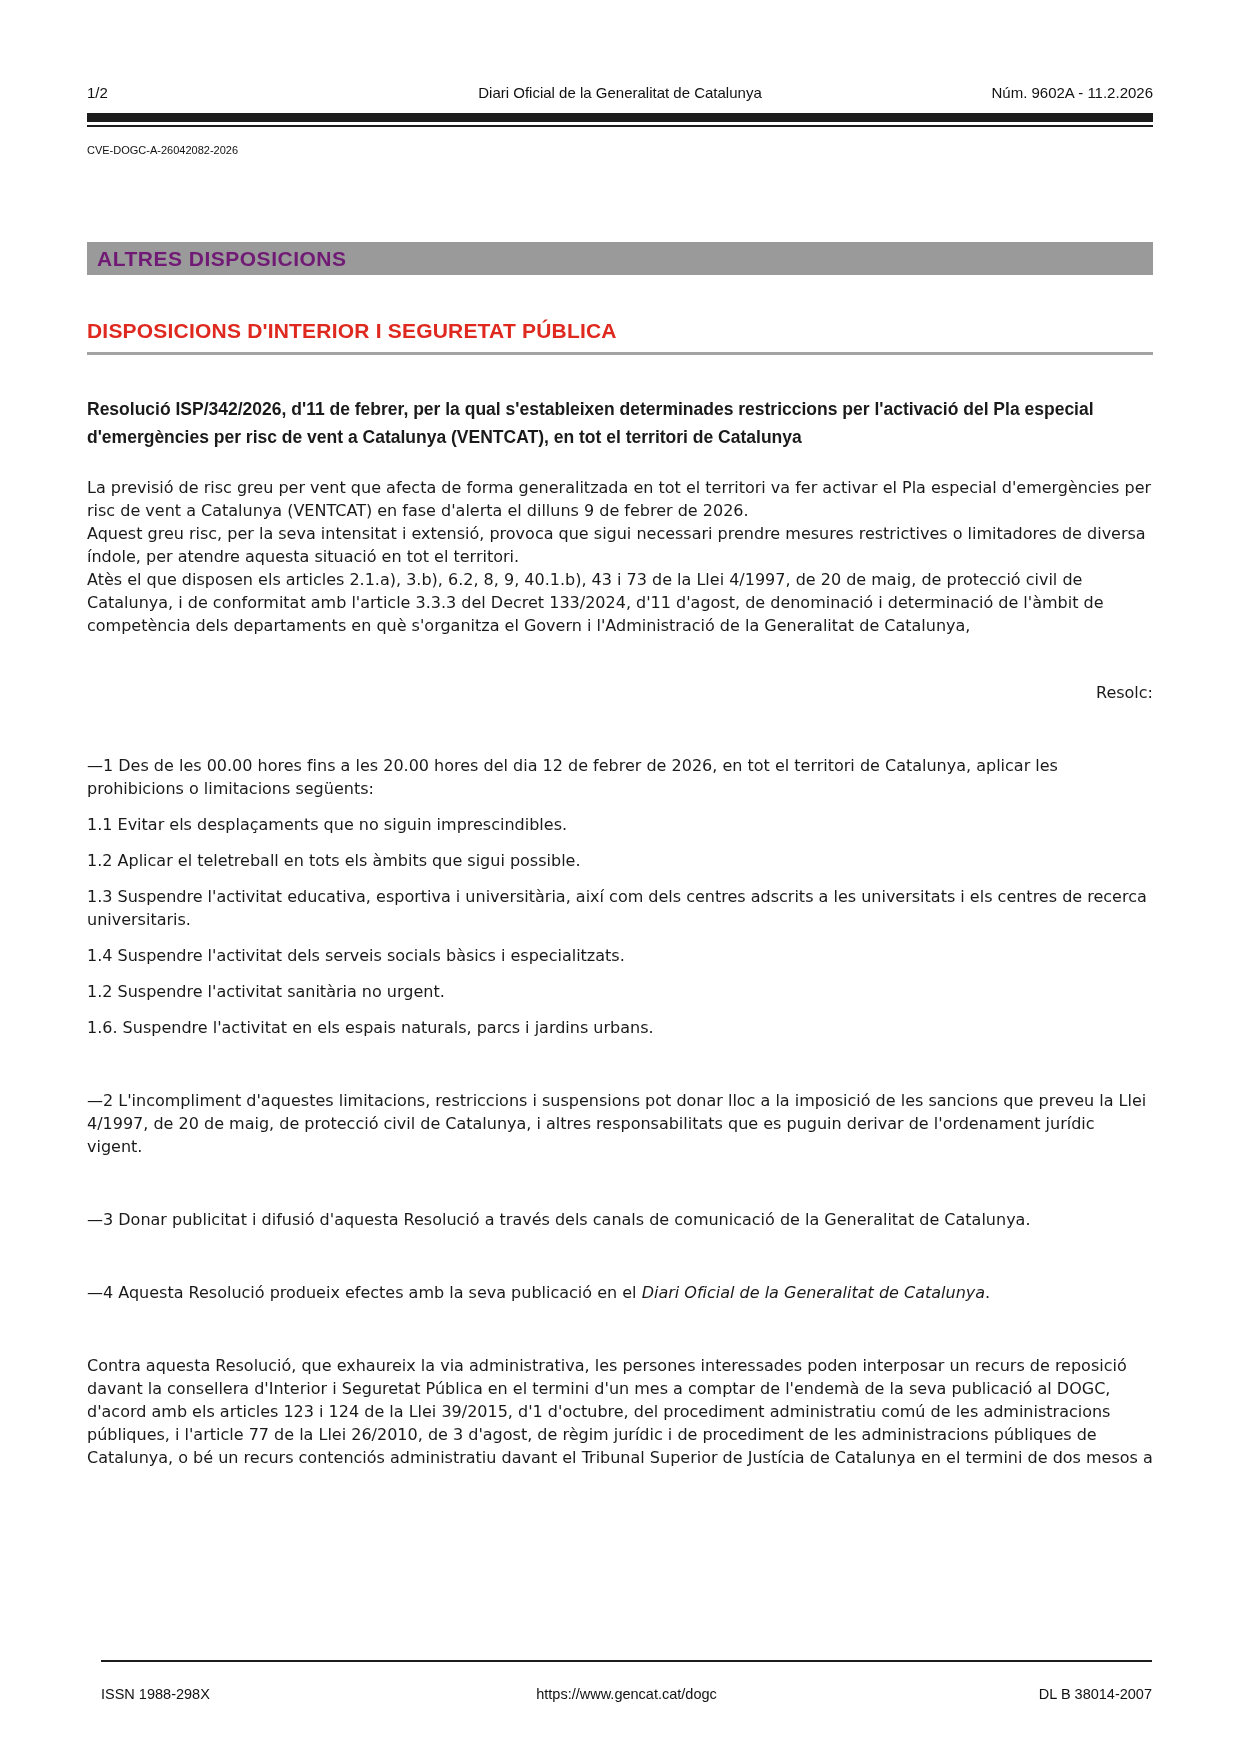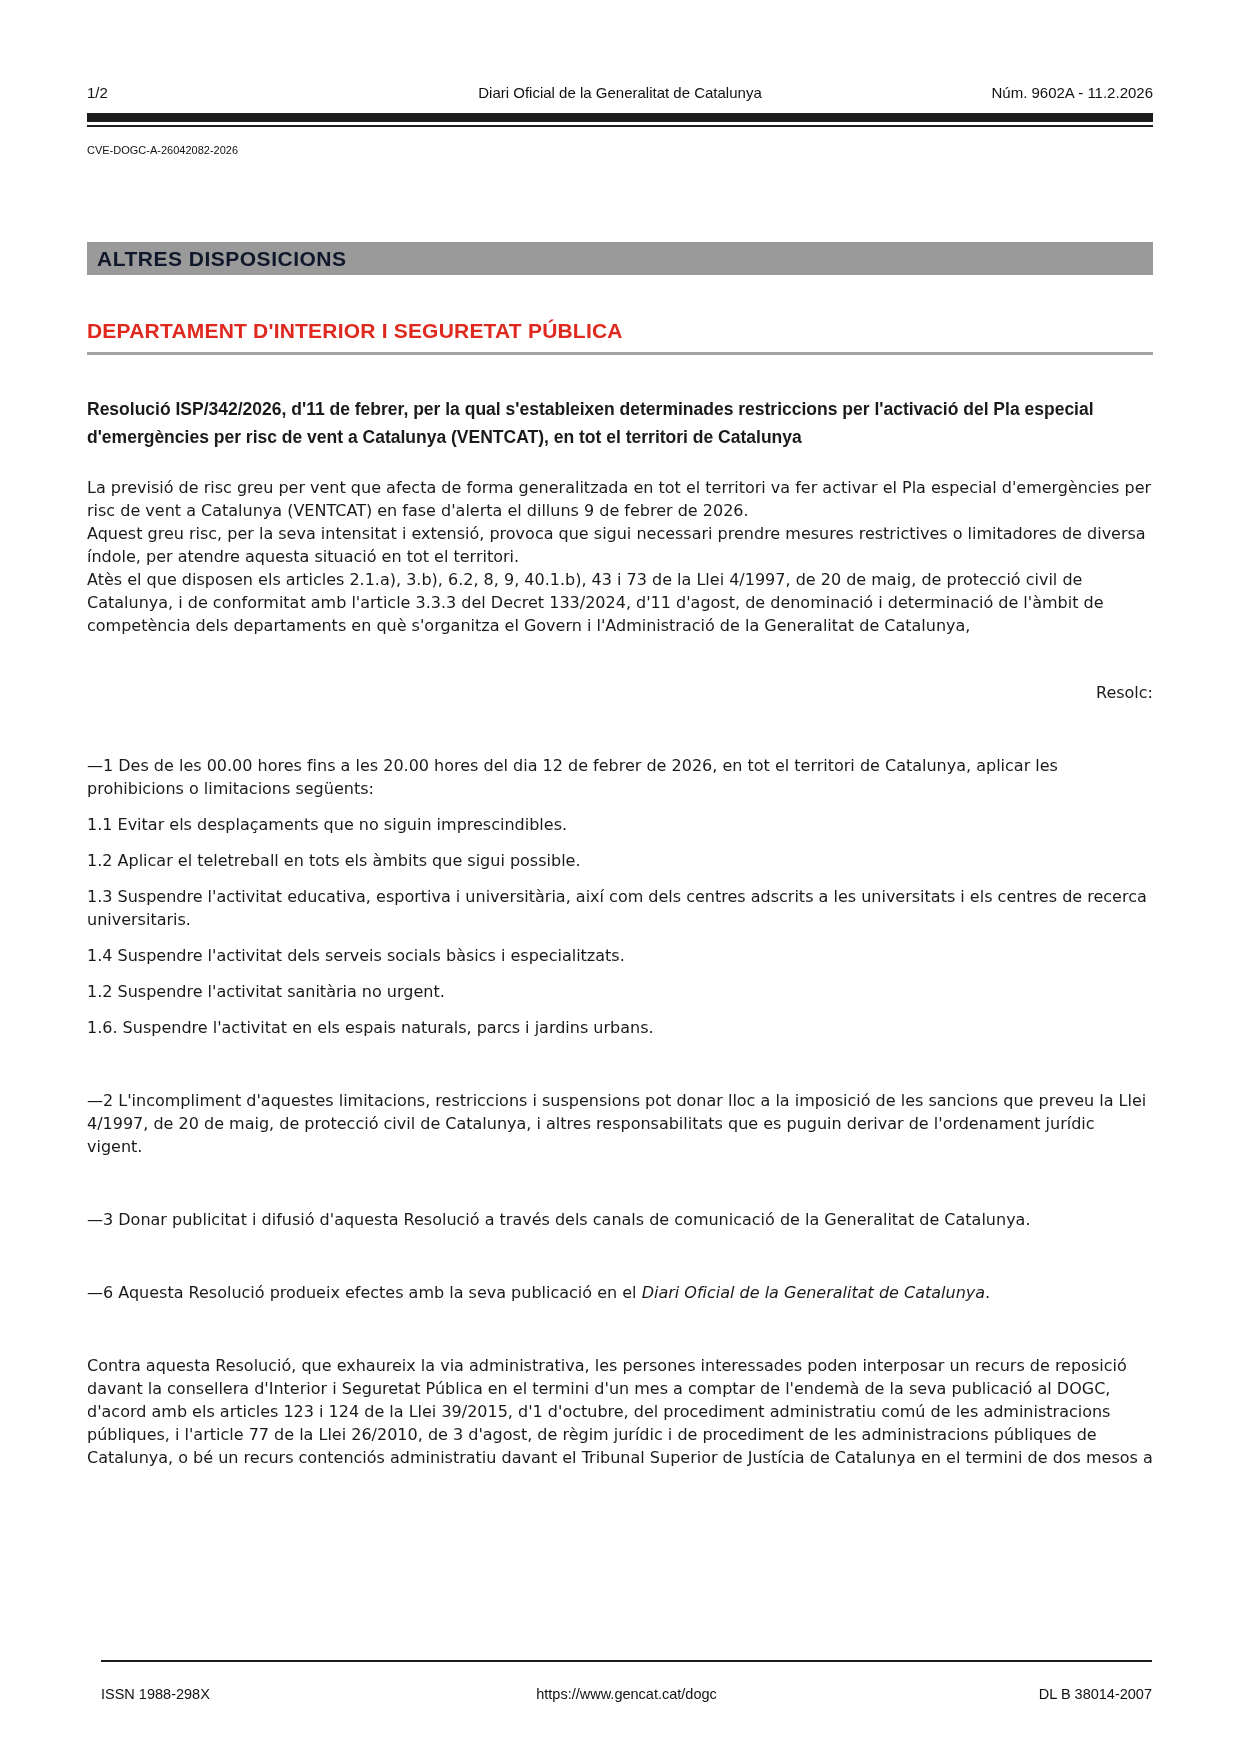--- a/index.html
+++ b/index.html
@@ -44,21 +44,21 @@
     margin-top: 17px;
     text-align: left;
     font-size: 11px;
     color: #111111;
   }
   
   .section-banner {
     margin-top: 86px;
     height: 33px;
     background: #9a9a9a;
-    color: #0f172a;
+    color: #701a75;
     font-size: 21px;
     font-weight: bold;
     letter-spacing: 0.5px;
     display: flex;
     align-items: center;
     padding-left: 10px;
     box-sizing: border-box;
   }
   
   .department-heading {
@@ -131,21 +131,21 @@
 
   <div class="rule-thick"></div>
   <div class="rule-thin"></div>
 
   <div class="cve-line">CVE-DOGC-A-26042082-2026</div>
 
   <div class="section-banner">
     <span>ALTRES DISPOSICIONS</span>
   </div>
 
-  <h1 class="department-heading">DEPARTAMENT D'INTERIOR I SEGURETAT PÚBLICA</h1>
+  <h1 class="department-heading">DISPOSICIONS D'INTERIOR I SEGURETAT PÚBLICA</h1>
   <div class="department-rule"></div>
 
   <p class="doc-title">Resolució ISP/342/2026, d'11 de febrer, per la qual s'estableixen determinades restriccions per l'activació del Pla especial d'emergències per risc de vent a Catalunya (VENTCAT), en tot el territori de Catalunya</p>
 
   <p class="body-text first-para">La previsió de risc greu per vent que afecta de forma generalitzada en tot el territori va fer activar el Pla especial d'emergències per risc de vent a Catalunya (VENTCAT) en fase d'alerta el dilluns 9 de febrer de 2026.</p>
   <p class="body-text para">Aquest greu risc, per la seva intensitat i extensió, provoca que sigui necessari prendre mesures restrictives o limitadores de diversa índole, per atendre aquesta situació en tot el territori.</p>
   <p class="body-text para">Atès el que disposen els articles 2.1.a), 3.b), 6.2, 8, 9, 40.1.b), 43 i 73 de la Llei 4/1997, de 20 de maig, de protecció civil de Catalunya, i de conformitat amb l'article 3.3.3 del Decret 133/2024, d'11 d'agost, de denominació i determinació de l'àmbit de competència dels departaments en què s'organitza el Govern i l'Administració de la Generalitat de Catalunya,</p>
 
   <p class="body-text resolc">Resolc:</p>
 
@@ -155,21 +155,21 @@
   <p class="body-text list-item">1.2 Aplicar el teletreball en tots els àmbits que sigui possible.</p>
   <p class="body-text list-item">1.3 Suspendre l'activitat educativa, esportiva i universitària, així com dels centres adscrits a les universitats i els centres de recerca universitaris.</p>
   <p class="body-text list-item">1.4 Suspendre l'activitat dels serveis socials bàsics i especialitzats.</p>
   <p class="body-text list-item">1.2 Suspendre l'activitat sanitària no urgent.</p>
   <p class="body-text list-item">1.6. Suspendre l'activitat en els espais naturals, parcs i jardins urbans.</p>
 
   <p class="body-text section-para">—2 L'incompliment d'aquestes limitacions, restriccions i suspensions pot donar lloc a la imposició de les sancions que preveu la Llei 4/1997, de 20 de maig, de protecció civil de Catalunya, i altres responsabilitats que es puguin derivar de l'ordenament jurídic vigent.</p>
 
   <p class="body-text section-para">—3 Donar publicitat i difusió d'aquesta Resolució a través dels canals de comunicació de la Generalitat de Catalunya.</p>
 
-  <p class="body-text section-para"><span>—6 Aquesta Resolució produeix efectes amb la seva publicació en el </span><span class="italic">Diari Oficial de la Generalitat de Catalunya</span><span>.</span></p>
+  <p class="body-text section-para"><span>—4 Aquesta Resolució produeix efectes amb la seva publicació en el </span><span class="italic">Diari Oficial de la Generalitat de Catalunya</span><span>.</span></p>
 
   <p class="body-text section-para">Contra aquesta Resolució, que exhaureix la via administrativa, les persones interessades poden interposar un recurs de reposició davant la consellera d'Interior i Seguretat Pública en el termini d'un mes a comptar de l'endemà de la seva publicació al DOGC, d'acord amb els articles 123 i 124 de la Llei 39/2015, d'1 d'octubre, del procediment administratiu comú de les administracions públiques, i l'article 77 de la Llei 26/2010, de 3 d'agost, de règim jurídic i de procediment de les administracions públiques de Catalunya, o bé un recurs contenciós administratiu davant el Tribunal Superior de Justícia de Catalunya en el termini de dos mesos a</p>
 
   <div class="page-footer">
     <div class="footer-rule"></div>
     <div class="footer-row">
       <span class="f-left">ISSN 1988-298X</span>
       <span class="f-center">https://www.gencat.cat/dogc</span>
       <span class="f-right">DL B 38014-2007</span>
     </div>

